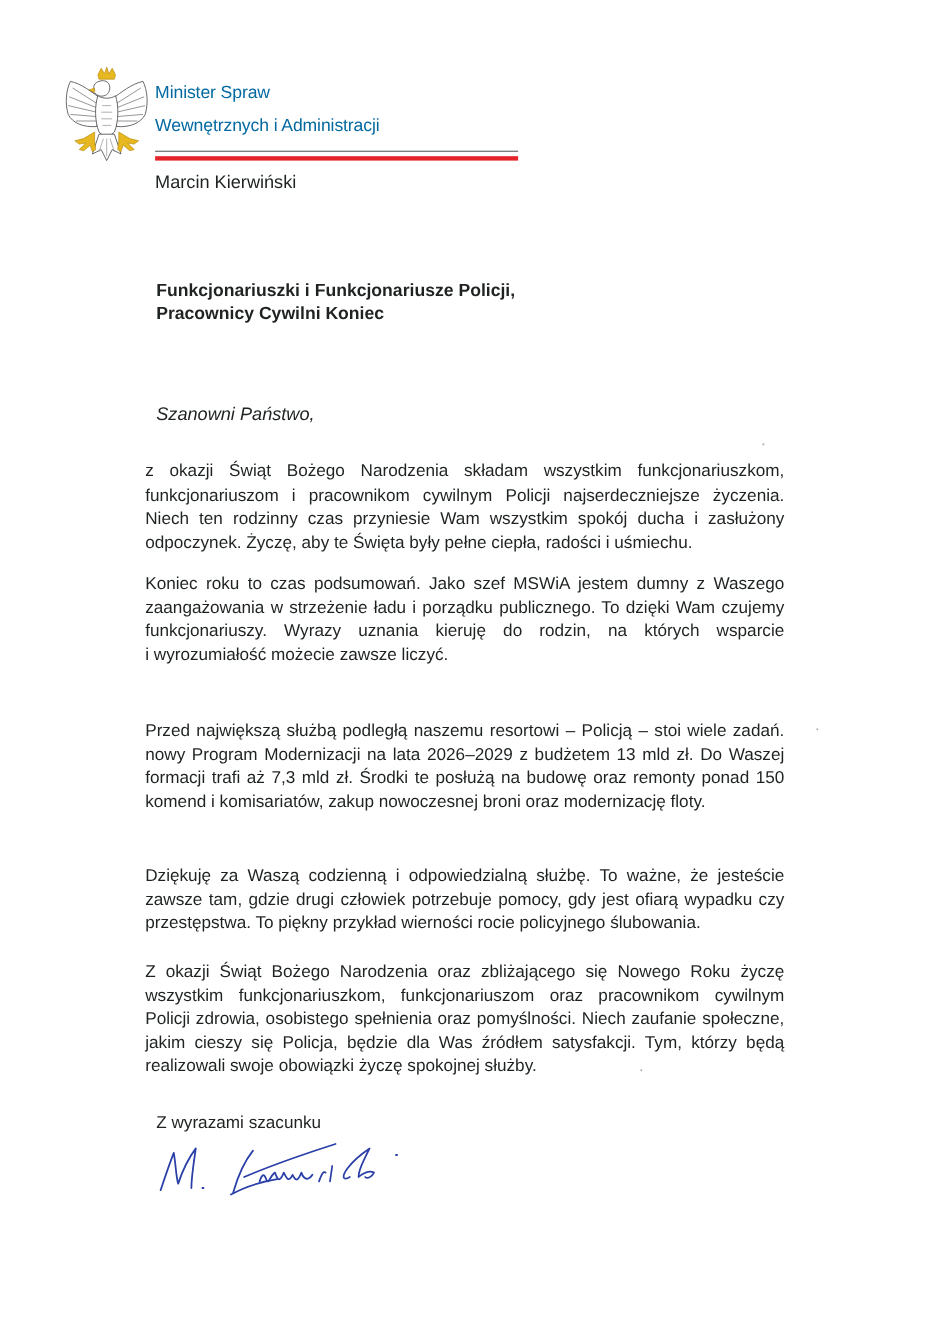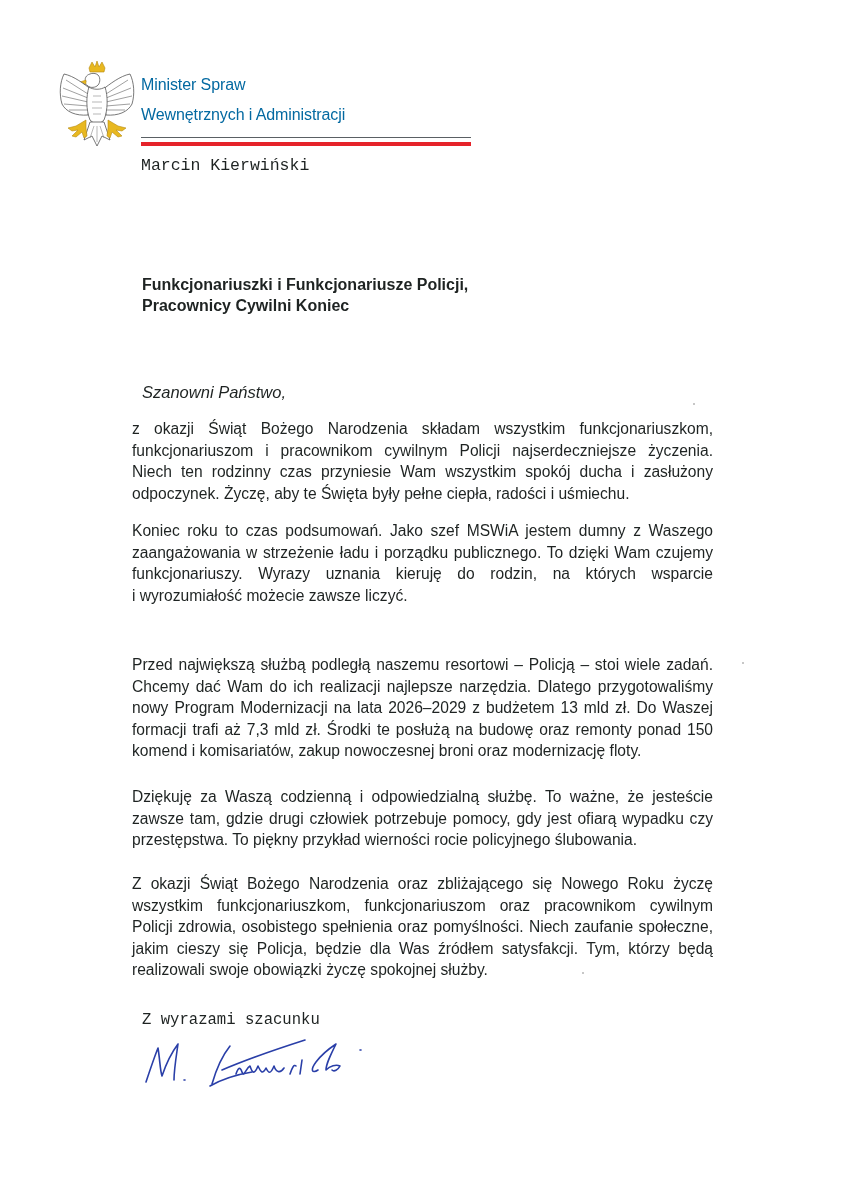--- a/index.html
+++ b/index.html
@@ -52,48 +52,46 @@
       left: 141px;
       top: 142px;
       width: 330px;
       height: 4px;
       background: #e5232a;
     }
     .minister-name {
       position: absolute;
       left: 141px;
       top: 155px;
-      font-family: Liberation Mono, monospace;
+      font-family: Liberation Sans, sans-serif;
       font-size: 16.5px;
       line-height: 22px;
       color: #1e2322;
       white-space: nowrap;
     }
     .recipient {
       position: absolute;
       left: 142px;
       top: 254px;
       font-family: "Liberation Sans", sans-serif;
       font-weight: bold;
       font-size: 16px;
       line-height: 21px;
       color: #1e2322;
       white-space: nowrap;
-      margin-top: 20px;
     }
     .salutation {
       position: absolute;
       left: 142px;
       top: 366px;
       font-family: "Liberation Sans", sans-serif;
       font-style: italic;
       font-size: 16.5px;
       line-height: 22px;
       white-space: nowrap;
-      margin-top: 15px;
     }
     .para {
       position: absolute;
       left: 132px;
       width: 581px;
       font-family: "Liberation Sans", sans-serif;
       font-size: 15.6px;
       line-height: 21.6px;
       text-align: justify;
       color: #1e2322;
@@ -105,21 +103,21 @@
       white-space: nowrap;
       overflow: visible;
     }
     .para .ln.last {
       text-align-last: left;
     }
     .closing {
       position: absolute;
       left: 142px;
       top: 1010px;
-      font-family: Liberation Mono, monospace;
+      font-family: Liberation Sans, sans-serif;
       font-size: 15.6px;
       line-height: 21px;
       white-space: nowrap;
     }
     .signature {
       position: absolute;
       left: 140px;
       top: 1030px;
       width: 240px;
       height: 62px;
@@ -187,21 +185,20 @@
 
   <div class="para" style="top:520px;">
     <span class="ln">Koniec roku to czas podsumowań. Jako szef MSWiA jestem dumny z Waszego</span>
     <span class="ln">zaangażowania w strzeżenie ładu i porządku publicznego. To dzięki Wam czujemy</span>
     <span class="ln">funkcjonariuszy. Wyrazy uznania kieruję do rodzin, na których wsparcie</span>
     <span class="ln last">i wyrozumiałość możecie zawsze liczyć.</span>
   </div>
 
   <div class="para" style="top:654px;">
     <span class="ln">Przed największą służbą podległą naszemu resortowi – Policją – stoi wiele zadań.</span>
-    <span class="ln">Chcemy dać Wam do ich realizacji najlepsze narzędzia. Dlatego przygotowaliśmy</span>
     <span class="ln">nowy Program Modernizacji na lata 2026–2029 z budżetem 13 mld zł. Do Waszej</span>
     <span class="ln">formacji trafi aż 7,3 mld zł. Środki te posłużą na budowę oraz remonty ponad 150</span>
     <span class="ln last">komend i komisariatów, zakup nowoczesnej broni oraz modernizację floty.</span>
   </div>
 
   <div class="para" style="top:786px;">
     <span class="ln">Dziękuję za Waszą codzienną i odpowiedzialną służbę. To ważne, że jesteście</span>
     <span class="ln">zawsze tam, gdzie drugi człowiek potrzebuje pomocy, gdy jest ofiarą wypadku czy</span>
     <span class="ln last">przestępstwa. To piękny przykład wierności rocie policyjnego ślubowania.</span>
   </div>

